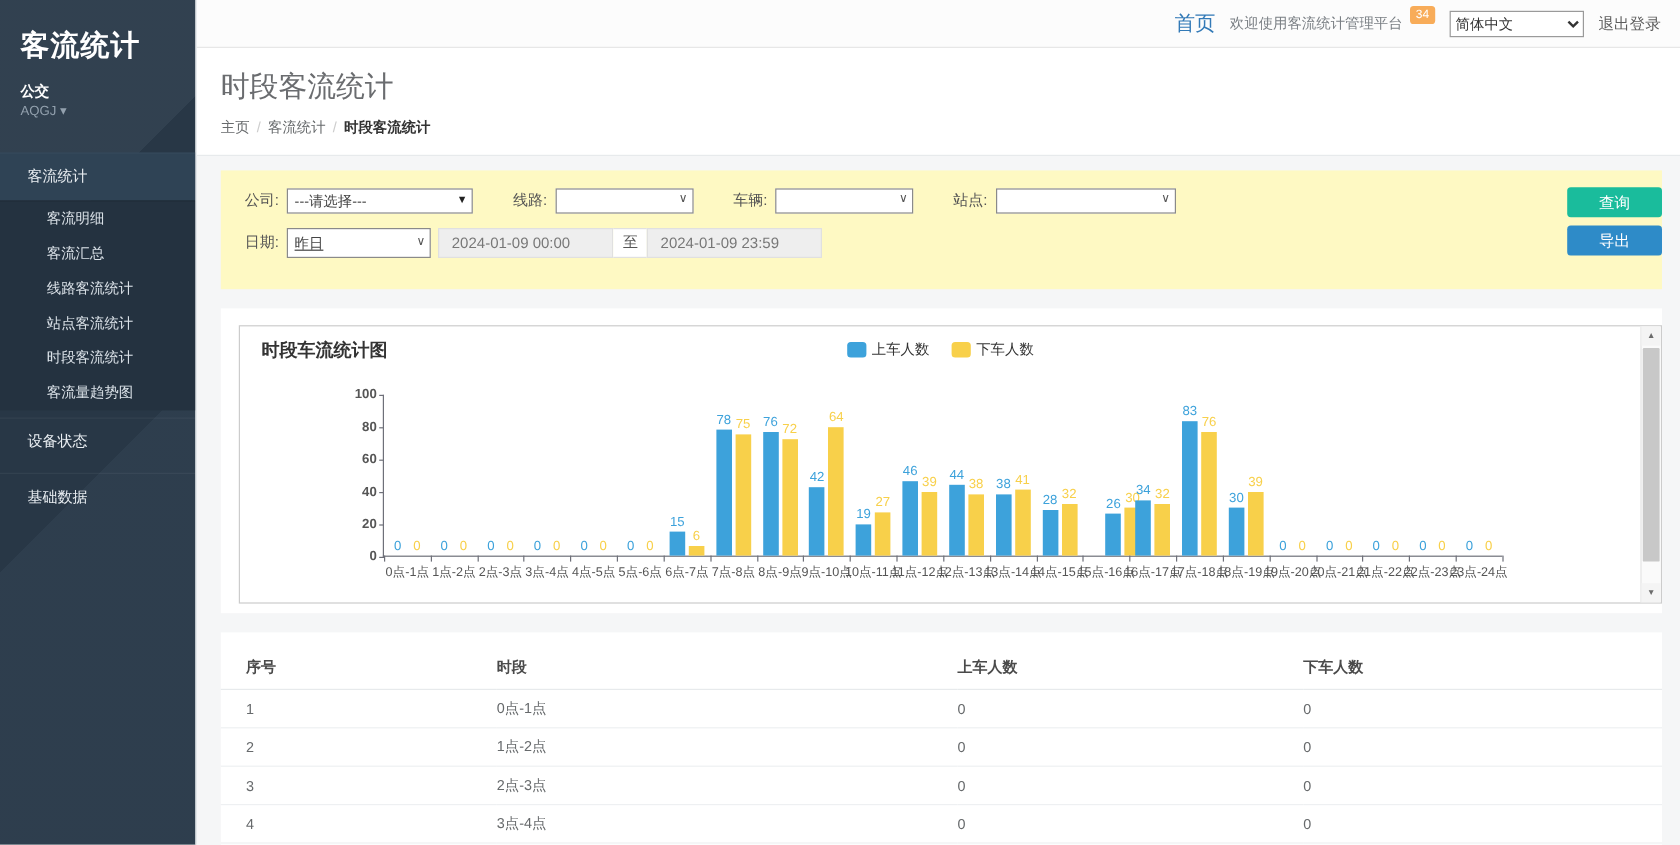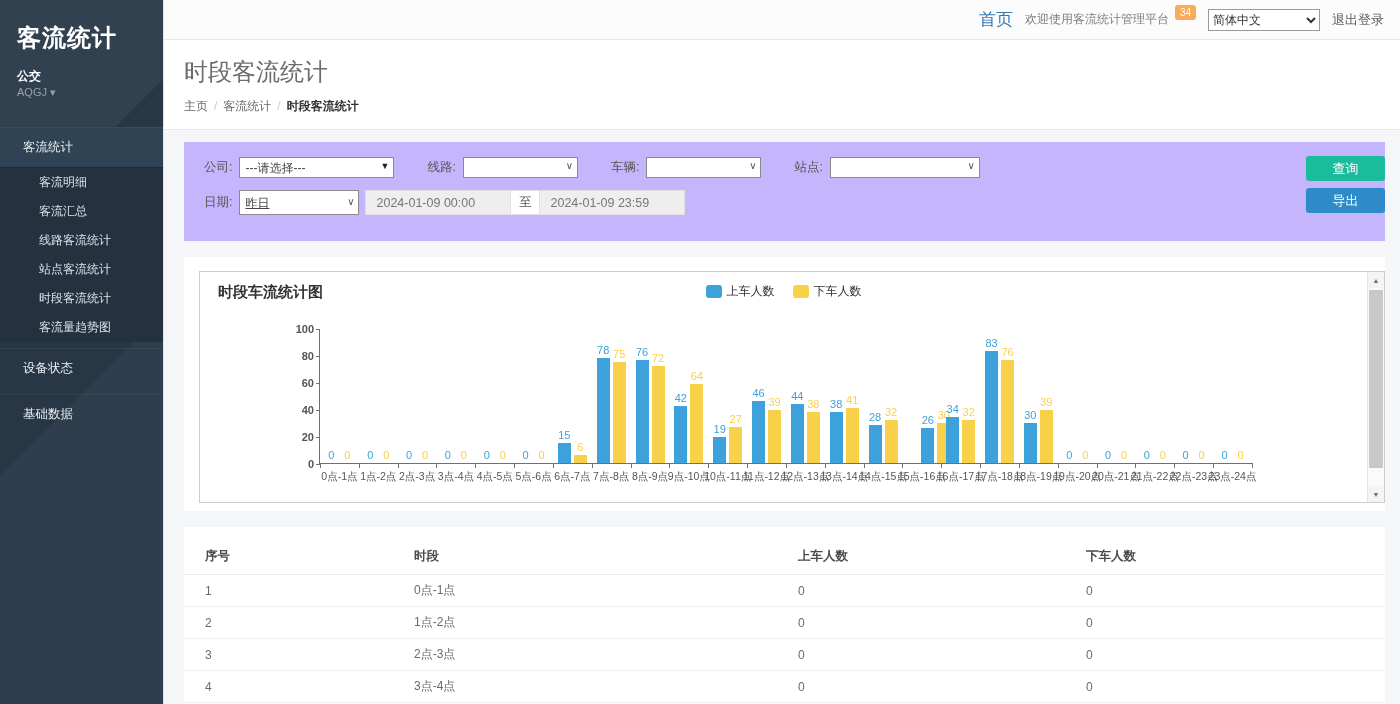--- a/index.html
+++ b/index.html
@@ -34,21 +34,21 @@
   .page-header { background:#fff; padding:16px 0 14px 20px; border-bottom:1px solid #e7eaec; }
   .page-title { font-size:24px; font-weight:normal; color:#6a6c6f; }
   .breadcrumb { margin-top:10px; font-size:12px; color:#999; }
   .breadcrumb .bc-item { color:#676a6c; cursor:pointer; }
   .breadcrumb .bc-sep { margin:0 6px; color:#ccc; }
   .breadcrumb .bc-item.last { color:#333; font-weight:bold; cursor:default; }
 
   .content { padding:12px 15px 0 20px; }
 
   
-  .filter-panel { position:relative; background:#c4b5fd; padding:15px 20px 14px 20px; }
+  .filter-panel { position:relative; background:#fef9c3; padding:15px 20px 14px 20px; }
   .filter-row { display:flex; align-items:center; margin-bottom:12px; }
   .filter-row:last-child { margin-bottom:0; }
   .f-label { font-size:12.5px; color:#555; margin-right:7px; }
   .f-group { display:flex; align-items:center; margin-right:33px; }
   .sel-wrap { position:relative; display:inline-block; }
   .sel { appearance:none; -webkit-appearance:none; background:#fff; border:1px solid #8a8a8a; height:21px; font-size:12px; color:#444; padding:0 18px 0 5px; }
   .sel.w1 { width:155px; }
   .sel.w2 { width:115px; }
   .sel.w3 { width:150px; }
   .sel.w4 { width:120px;text-decoration:underline; }
@@ -327,21 +327,21 @@
                     <div class="bar" style="height: 100%; background: rgb(248, 208, 74);"></div>
                     <span class="bar-label" style="color: rgb(248, 208, 74);">72</span>
                   </div>
                   <span class="xlabel">8点-9点</span>
                 </div>
                 <div class="cat">
                   <div class="bar-wrap" style="height: 56.7px;">
                     <div class="bar" style="height: 100%; background: rgb(61, 162, 219);"></div>
                     <span class="bar-label" style="color: rgb(61, 162, 219);">42</span>
                   </div>
-                  <div class="bar-wrap" style="height: 79px;">
+                  <div class="bar-wrap" style="height: 107px;">
                     <div class="bar" style="height: 100%; background: rgb(248, 208, 74);"></div>
                     <span class="bar-label" style="color: rgb(248, 208, 74);">64</span>
                   </div>
                   <span class="xlabel">9点-10点</span>
                 </div>
                 <div class="cat">
                   <div class="bar-wrap" style="height: 25.65px;">
                     <div class="bar" style="height: 100%; background: rgb(61, 162, 219);"></div>
                     <span class="bar-label" style="color: rgb(61, 162, 219);">19</span>
                   </div>

